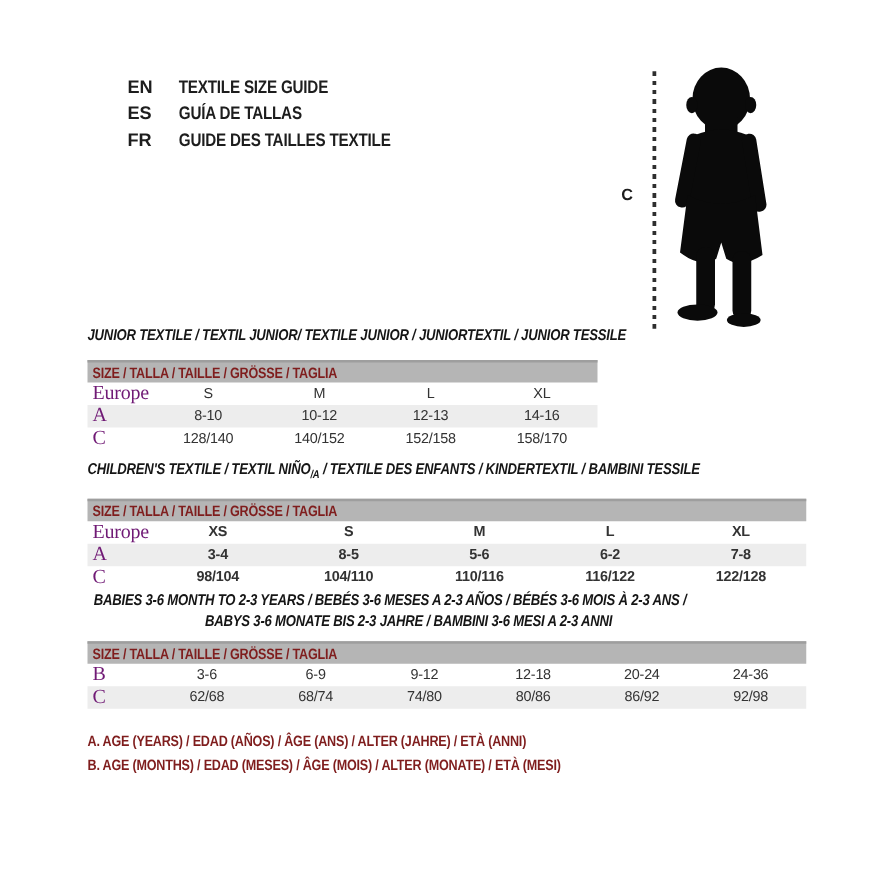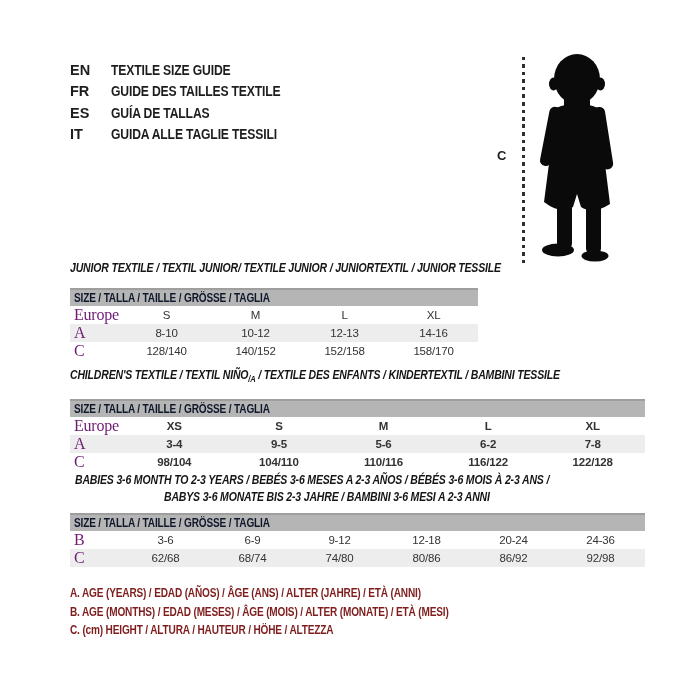--- a/index.html
+++ b/index.html
@@ -9,40 +9,40 @@
     position:relative;overflow:hidden;
   }
   .canvas{position:absolute;left:0;top:0;width:700px;height:700px;background:#fff;}
 
   
   .cond{display:inline-block;transform:scaleX(0.84);transform-origin:0 50%;
         white-space:nowrap;letter-spacing:-0.2px;}
 
   
   .lang{position:absolute;left:70px;top:59px;}
-  .lang-row{display:flex;height:21.5px;align-items:center;font-weight:bold;font-size:14.5px;}
+  .lang-row{display:flex;height:21.5px;align-items:center;font-weight:bold;font-size:14.5px;margin-left:32px;}
   .lang-code{width:41px;flex:0 0 41px;}
 
   
   .dotline{position:absolute;left:522px;top:57px;width:3px;height:206px;
            background:repeating-linear-gradient(to bottom,#2e2e2e 0 3.5px,transparent 3.5px 7.5px);}
   .c-label{position:absolute;left:497px;top:148px;font-size:13px;font-weight:bold;}
   .baby{position:absolute;left:531px;top:52px;}
 
   
   .tbl{position:absolute;left:70px;}
   .t1{top:261px;width:408px;}
   .t2{top:368px;width:575px;}
   .t3{top:472px;width:575px;}
   .tbl-title{font-size:12.5px;font-weight:bold;line-height:14px;margin-bottom:13px;color:#151515;font-style:italic;}
   .t3 .tbl-title{line-height:17px;margin-bottom:7px;text-align:center;}
   .sub-a{font-size:9px;vertical-align:-3px;}
   .size-bar{height:18px;background:#b5b5b5;border-top:2px solid #9e9e9e;box-sizing:border-box;
             display:flex;align-items:center;padding-left:4px;
-            font-weight:bold;font-size:12px;color:#0f172a;}
+            font-weight:bold;font-size:12px;color:#7f1d1d;}
   .trow{display:flex;height:18px;align-items:center;font-size:11.5px;
         letter-spacing:-0.2px;color:#333;}
   .trow.shaded{background:#ededed;}
   .rlabel{padding-left:4px;box-sizing:border-box;font-size:16px;color:#701a75;font-family:Liberation Serif, serif;}
   .cell{text-align:center;}
   .t1 .rlabel{width:52px;flex:0 0 52px;}
   .t1 .cell{width:89px;flex:0 0 89px;}
   .t2 .rlabel{width:52px;flex:0 0 52px;}
   .t2 .cell{width:104.6px;flex:0 0 104.6px;font-weight:bold;}
   .t3 .rlabel{width:52px;flex:0 0 52px;}
@@ -56,30 +56,26 @@
 <body>
 
 <div class="canvas">
 
   <div class="lang">
     <div class="lang-row">
       <span class="lang-code">EN</span>
       <span class="cond">TEXTILE SIZE GUIDE</span>
     </div>
     <div class="lang-row">
-      <span class="lang-code">FR</span>
-      <span class="cond">GUIDE DES TAILLES TEXTILE</span>
-    </div>
-    <div class="lang-row">
       <span class="lang-code">ES</span>
       <span class="cond">GUÍA DE TALLAS</span>
     </div>
     <div class="lang-row">
-      <span class="lang-code">IT</span>
-      <span class="cond">GUIDA ALLE TAGLIE TESSILI</span>
+      <span class="lang-code">FR</span>
+      <span class="cond">GUIDE DES TAILLES TEXTILE</span>
     </div>
   </div>
 
   <span class="c-label">C</span>
   <div class="dotline"></div>
   <svg class="baby" width="100" height="212" viewBox="0 0 100 212" aria-hidden="true">
     <g fill="#0a0a0a">
       <ellipse cx="46" cy="27" rx="23" ry="25"></ellipse>
       <ellipse cx="22.5" cy="32" rx="4.5" ry="6.5"></ellipse>
       <ellipse cx="69.5" cy="32" rx="4.5" ry="6.5"></ellipse>
@@ -136,21 +132,21 @@
       <span class="rlabel">Europe</span>
       <span class="cell">XS</span>
       <span class="cell">S</span>
       <span class="cell">M</span>
       <span class="cell">L</span>
       <span class="cell">XL</span>
     </div>
     <div class="trow shaded">
       <span class="rlabel">A</span>
       <span class="cell">3-4</span>
-      <span class="cell">9-5</span>
+      <span class="cell">8-5</span>
       <span class="cell">5-6</span>
       <span class="cell">6-2</span>
       <span class="cell">7-8</span>
     </div>
     <div class="trow">
       <span class="rlabel">C</span>
       <span class="cell">98/104</span>
       <span class="cell">104/110</span>
       <span class="cell">110/116</span>
       <span class="cell">116/122</span>
@@ -186,18 +182,15 @@
     </div>
   </section>
 
   <div class="footnotes">
     <div class="footnote-line">
       <span class="cond">A. AGE (YEARS) / EDAD (AÑOS) / ÂGE (ANS) / ALTER (JAHRE) / ETÀ (ANNI)</span>
     </div>
     <div class="footnote-line">
       <span class="cond">B. AGE (MONTHS) / EDAD (MESES) / ÂGE (MOIS) / ALTER (MONATE) / ETÀ (MESI)</span>
     </div>
-    <div class="footnote-line">
-      <span class="cond">C. (cm) HEIGHT / ALTURA / HAUTEUR / HÖHE / ALTEZZA</span>
-    </div>
   </div>
 
 </div>
 
 </body></html>

